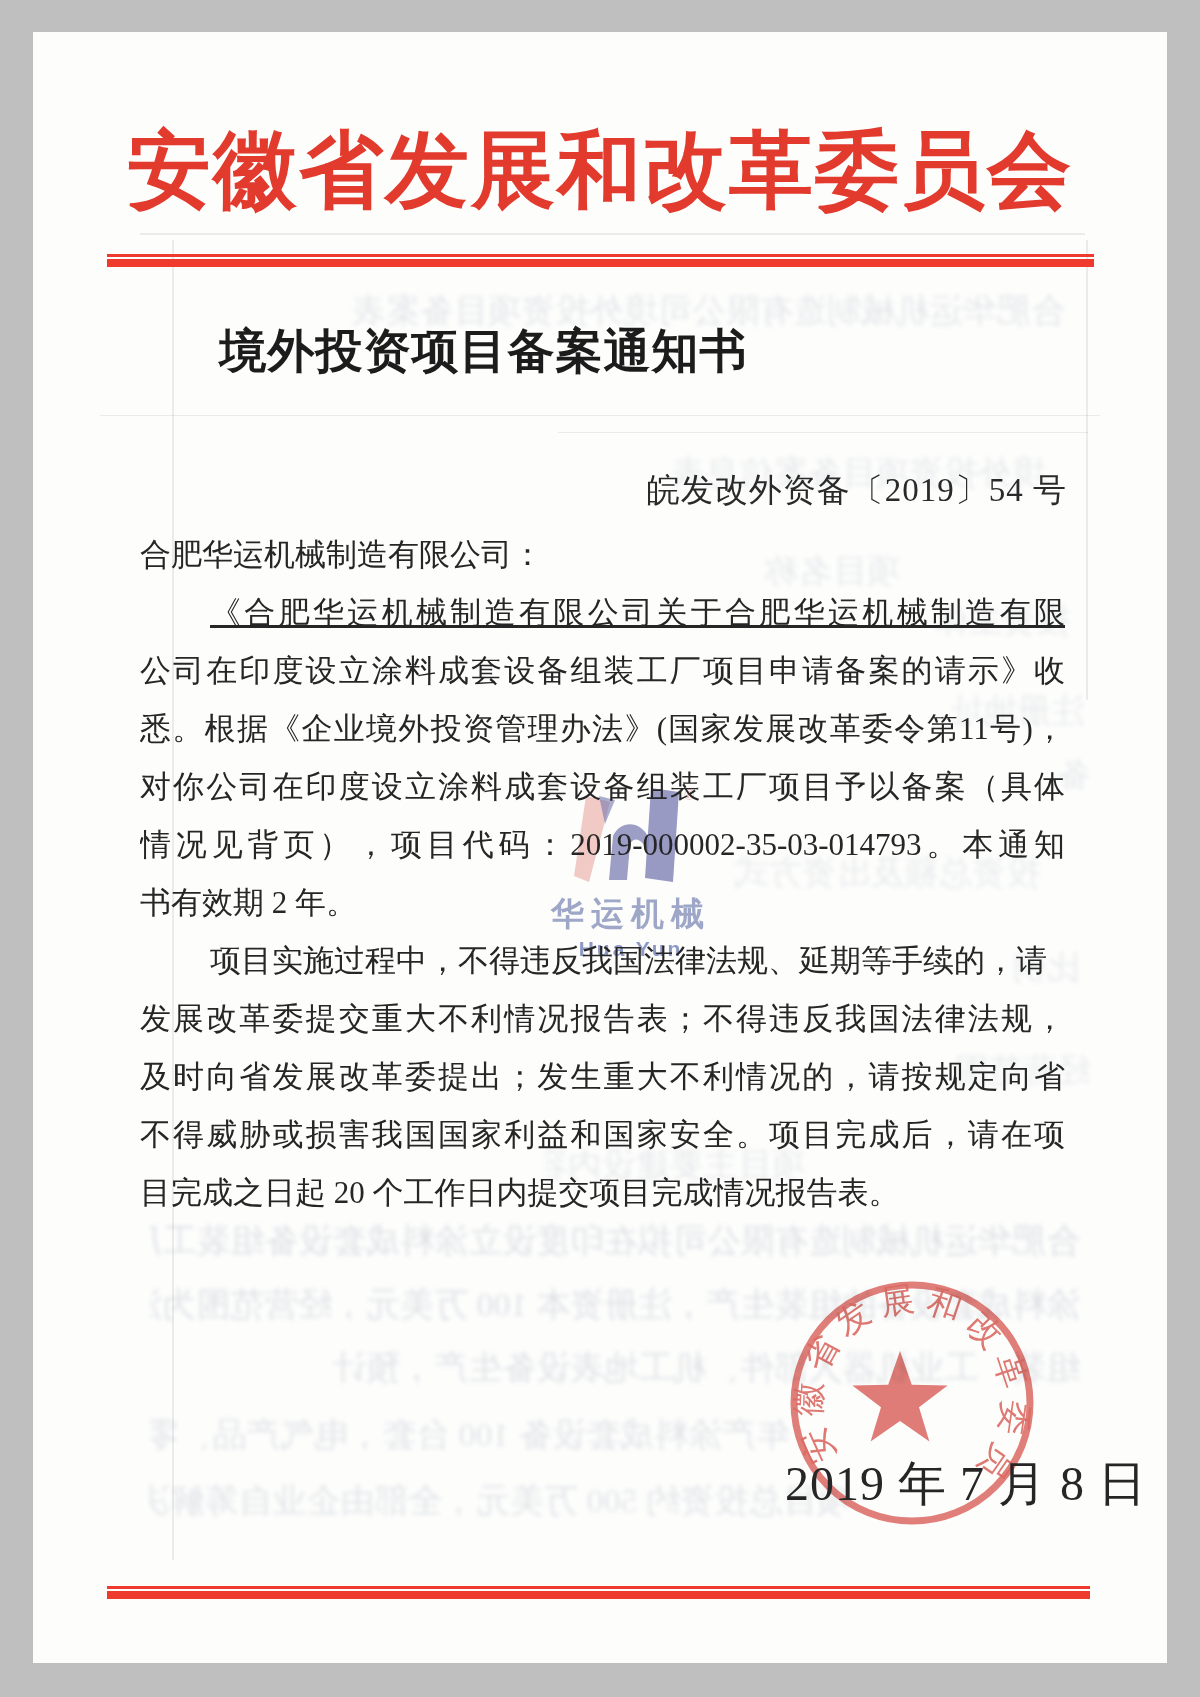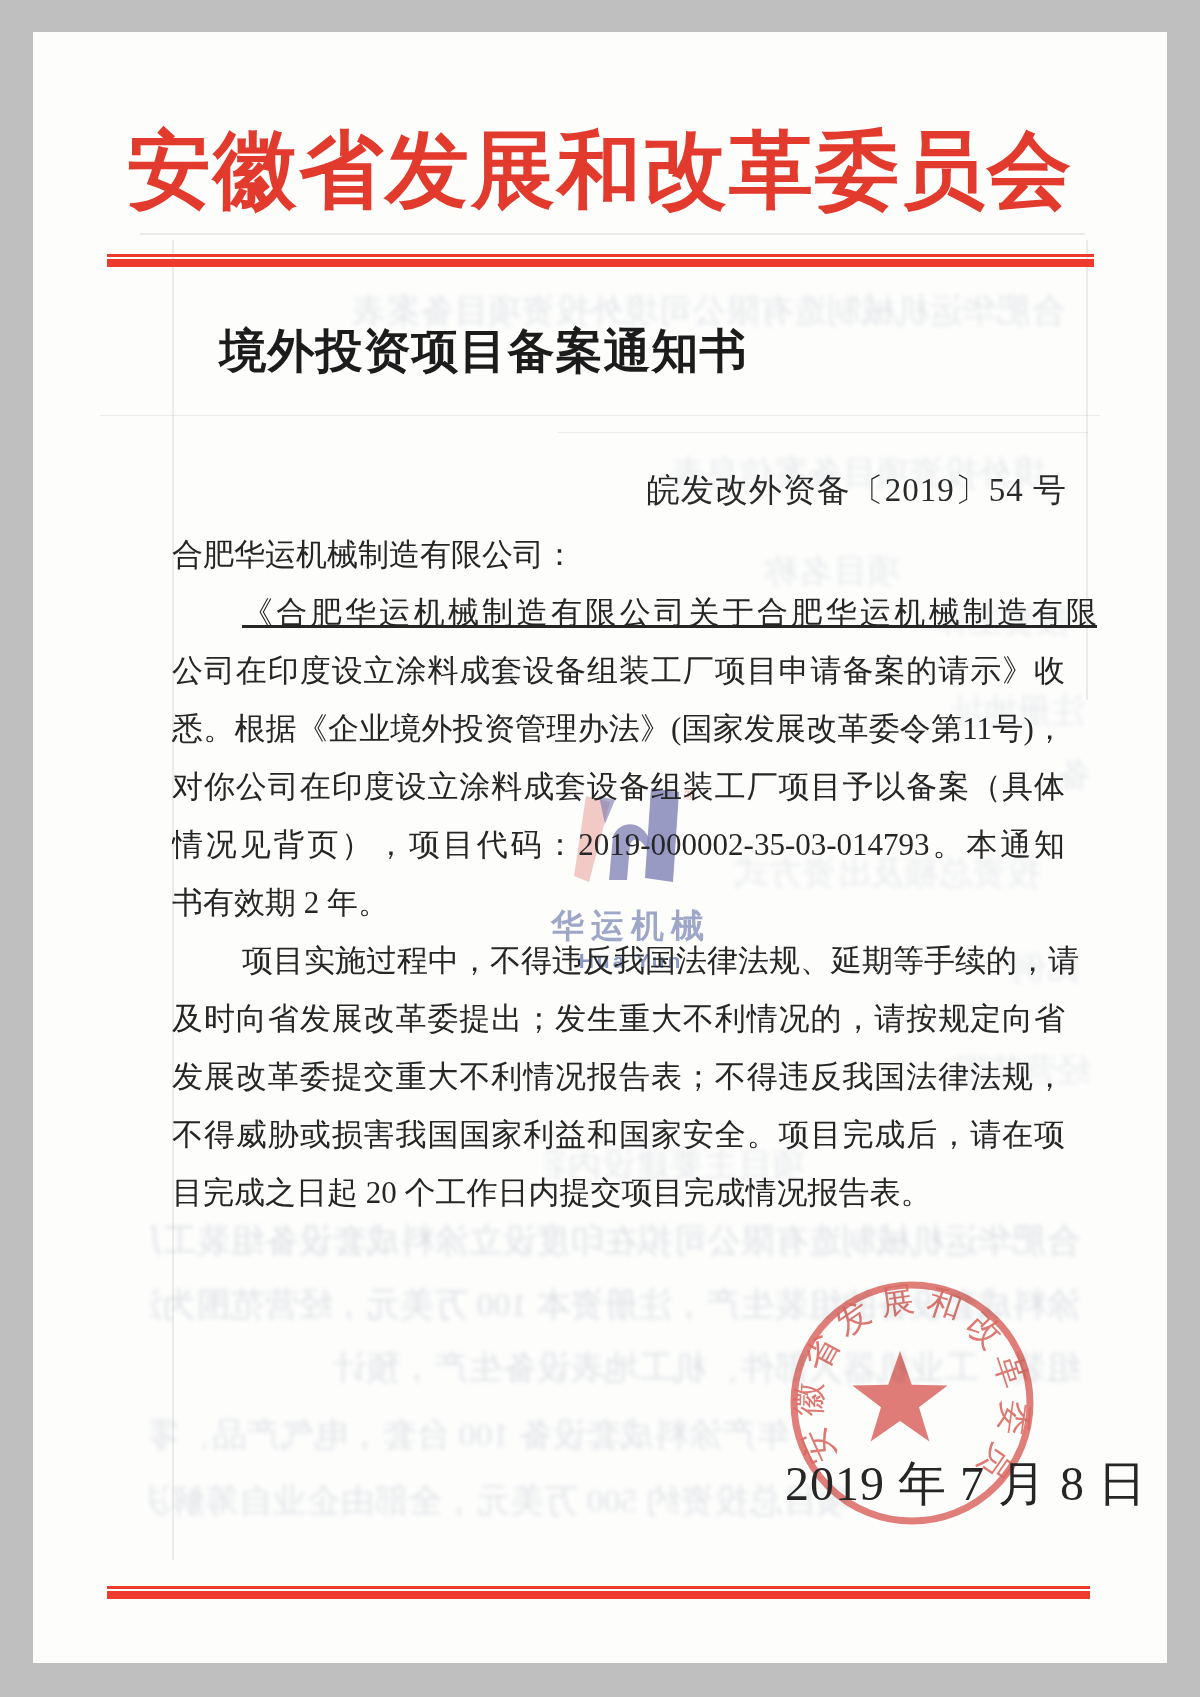--- a/index.html
+++ b/index.html
@@ -34,40 +34,40 @@
   }
   .doc-number{
     position:absolute;right:100px;top:436px;
     font-size:33px;color:#2a2a2a;letter-spacing:1px;white-space:nowrap;
   }
   
   .body-block{
     position:absolute;left:107px;top:494px;width:925px;
     font-size:31px;color:#262626;z-index:2;
   }
-  .line{height:58px;line-height:58px;white-space:nowrap;margin-left:32px;}
+  .line{height:58px;line-height:58px;white-space:nowrap;}
   .line.full{
     white-space:normal;
     text-align:justify;text-align-last:justify;
     overflow:hidden;
   }
   .line.indent{padding-left:70px;}
   .line.full.indent{width:855px;text-decoration:underline;}
   .date-line{
     position:absolute;left:752px;top:1420px;z-index:4;
     font-size:48px;color:#262626;letter-spacing:1px;white-space:nowrap;
   }
   
   .watermark{
     position:absolute;left:485px;top:748px;width:226px;
     text-align:center;z-index:1;pointer-events:none;
   }
   .wm-cn{
     font-size:33px;font-weight:bold;letter-spacing:7px;
-    color:rgba(125,138,182,0.75);margin-top:12px;white-space:nowrap;
+    color:rgba(125,138,182,0.75);margin-top:0px;white-space:nowrap;
   }
   .wm-en{
     font-family:"Liberation Sans","DejaVu Sans",sans-serif;
     font-size:21px;font-weight:bold;letter-spacing:3px;
     color:rgba(112,128,182,0.8);white-space:nowrap;
   }
   
   .stamp{
     position:absolute;left:749px;top:1241px;width:260px;height:260px;
     z-index:3;mix-blend-mode:multiply;opacity:0.88;
@@ -128,22 +128,22 @@
 
   <div class="body-block">
     <div class="line">合肥华运机械制造有限公司：</div>
     <div class="line full indent">《合肥华运机械制造有限公司关于合肥华运机械制造有限</div>
     <div class="line full">公司在印度设立涂料成套设备组装工厂项目申请备案的请示》收</div>
     <div class="line full">悉。根据《企业境外投资管理办法》(国家发展改革委令第11号)，</div>
     <div class="line full">对你公司在印度设立涂料成套设备组装工厂项目予以备案（具体</div>
     <div class="line full">情况见背页），项目代码：2019-000002-35-03-014793。本通知</div>
     <div class="line">书有效期 2 年。</div>
     <div class="line indent">项目实施过程中，不得违反我国法律法规、延期等手续的，请</div>
+    <div class="line full">发展改革委提交重大不利情况报告表；不得违反我国法律法规，</div>
     <div class="line full">及时向省发展改革委提出；发生重大不利情况的，请按规定向省</div>
-    <div class="line full">发展改革委提交重大不利情况报告表；不得违反我国法律法规，</div>
     <div class="line full">不得威胁或损害我国国家利益和国家安全。项目完成后，请在项</div>
     <div class="line">目完成之日起 20 个工作日内提交项目完成情况报告表。</div>
   </div>
 
   <div class="date-line">2019 年 7 月 8 日</div>
 
   <svg class="stamp" viewBox="0 0 260 260">
     <circle cx="130" cy="130" r="118" fill="none" stroke="#d8554e" stroke-width="7" stroke-opacity="0.85"></circle>
     <polygon points="118,78 129.8,111.8 165.6,112.6 137,134.2 147.4,168.5 118,148 88.6,168.5 99,134.2 70.4,112.6 106.2,111.8" fill="#d8554e" fill-opacity="0.88"></polygon>
     <path id="seal-arc" d="M54.6,182.8 A92,92 0 1 1 205.4,182.8" fill="none"></path>

